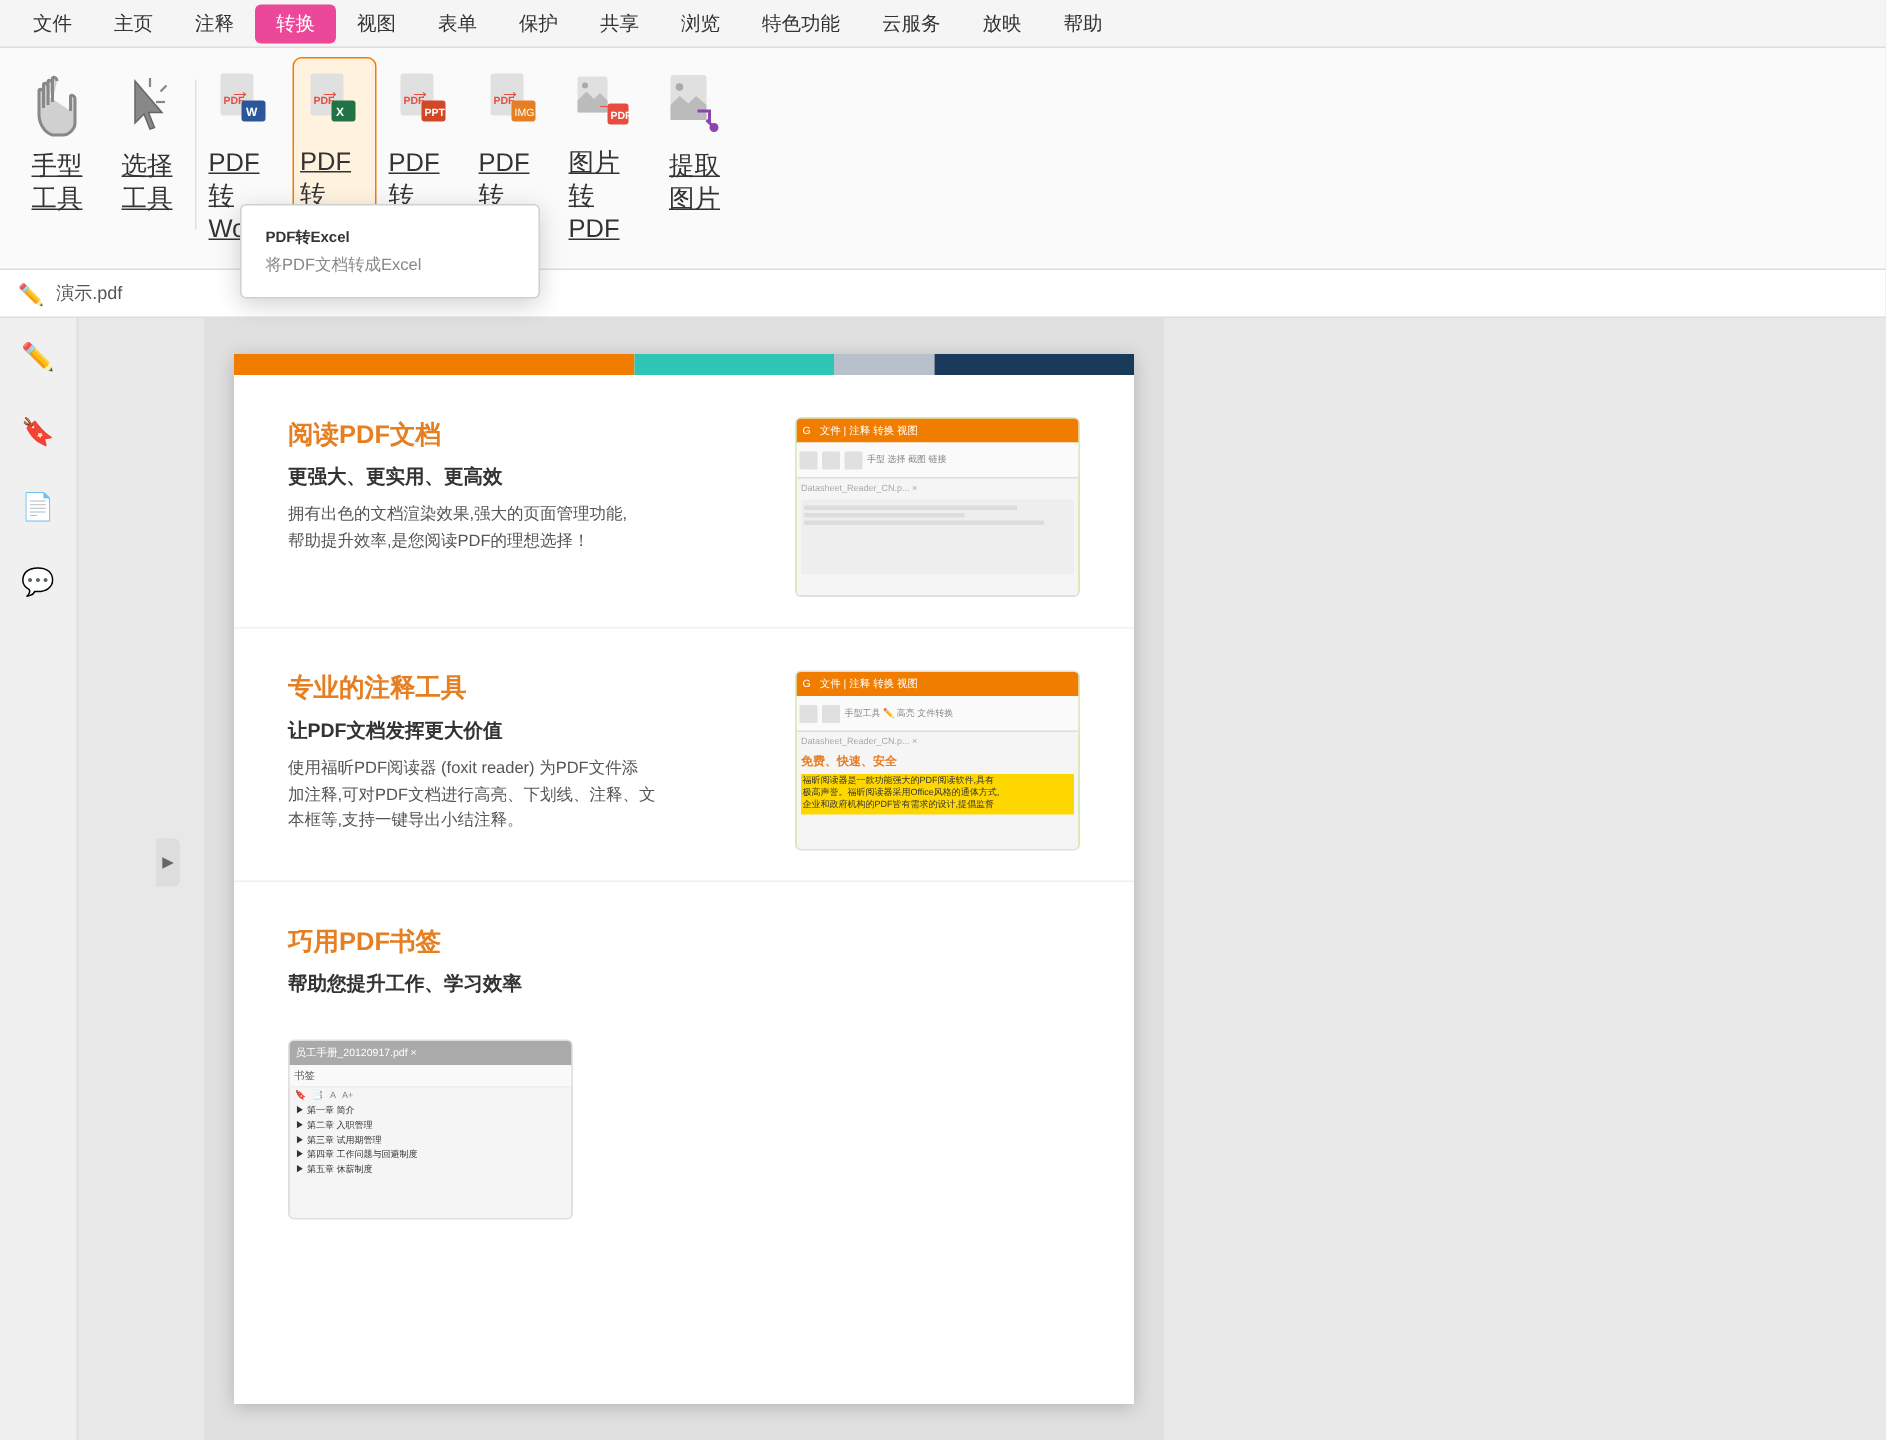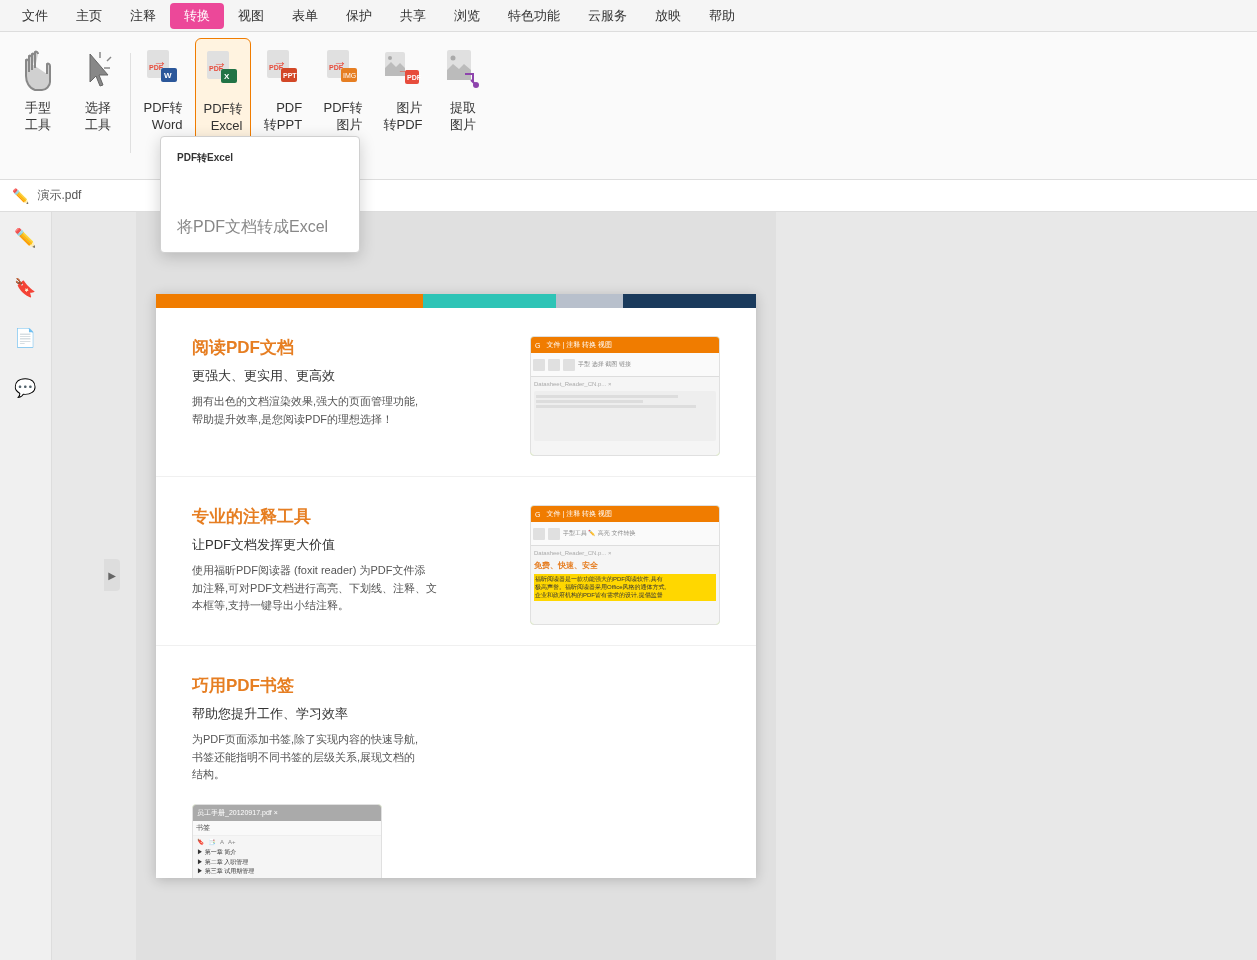--- a/index.html
+++ b/index.html
@@ -58,23 +58,24 @@
       gap: 4px;
     }
     .toolbar-btn .icon-area {
       width: 40px;
       height: 52px;
       display: flex;
       align-items: center;
       justify-content: center;
     }
     .toolbar-btn .btn-label {
-      text-align: right;
+      text-align: left;
       line-height: 1.3;
-      font-size: 13px;
+      font-size: 17px;
+      text-decoration: underline;
     }
 
     
     .path-bar {
       display: flex;
       align-items: center;
       background: #fff;
       border-bottom: 1px solid #ddd;
       height: 32px;
       padding: 0 12px;
@@ -144,21 +145,21 @@
       top: 0;
       width: 640px;
       height: 748px;
       background: #e0e0e0;
       display: flex;
       align-items: center;
       justify-content: center;
     }
     .pdf-page {
       width: 600px;
-      height: 584px;
+      height: 700px;
       background: #fff;
       box-shadow: 0 2px 12px rgba(0,0,0,0.2);
       overflow: hidden;
       position: relative;
     }
 
     
     .pdf-top-bar {
       display: flex;
       height: 14px;
@@ -188,21 +189,21 @@
     .pdf-section-title {
       font-size: 17px;
       font-weight: bold;
       color: #e67e22;
       margin-bottom: 8px;
     }
     .pdf-section-subtitle {
       font-size: 13px;
       color: #333;
       margin-bottom: 8px;
-      font-weight: 400;
+      font-weight: 700;
     }
     .pdf-section-desc {
       font-size: 11px;
       color: #555;
       line-height: 1.6;
     }
 
     
     .mini-pdf {
       width: 100%;
@@ -259,24 +260,23 @@
       width: 200px;
       z-index: 1000;
     }
     .dropdown-tooltip-title {
       font-size: 10px;
       font-weight: bold;
       color: #333;
       padding: 4px 16px 2px;
     }
     .dropdown-tooltip-desc {
-      font-size: 16px;
+      font-size: 11px;
       color: #888;
       padding: 2px 16px 4px;
-      margin-top: 48px;
     }
 
     
     .toolbar-sep {
       width: 1px;
       height: 100px;
       background: #e0e0e0;
       margin: 15px 4px 0;
     }
   </style>
@@ -504,21 +504,20 @@
               <div style="background:#ffd700; font-size:6px; color:#333; padding:1px; line-height:1.4;">福昕阅读器是一款功能强大的PDF阅读软件,具有<br>极高声誉。福昕阅读器采用Office风格的通体方式,<br>企业和政府机构的PDF皆有需求的设计,提倡监督</div>
             </div>
           </div>
         </div>
       </div>
 
       <div class="pdf-section" style="border-bottom:none;flex-direction:column;">
         <div class="pdf-section-text">
           <div class="pdf-section-title">巧用PDF书签</div>
           <div class="pdf-section-subtitle">帮助您提升工作、学习效率</div>
-          <div class="pdf-section-desc">为PDF页面添加书签,除了实现内容的快速导航,<br>书签还能指明不同书签的层级关系,展现文档的<br>结构。</div>
         </div>
         <div class="pdf-section-img">
           <div class="mini-pdf">
             <div class="mini-pdf-header" style="background:#aaa;">
               <span style="font-size:7px;">员工手册_20120917.pdf ×</span>
             </div>
             <div style="padding:2px 3px; font-size:7px; color:#555; background:#f9f9f9; border-bottom:1px solid #eee;">书签</div>
             <div class="mini-pdf-body" style="padding:2px 4px;">
               <div style="display:flex; gap:4px; font-size:6px; color:#888; margin-bottom:2px;">
                 <span>🔖</span>

